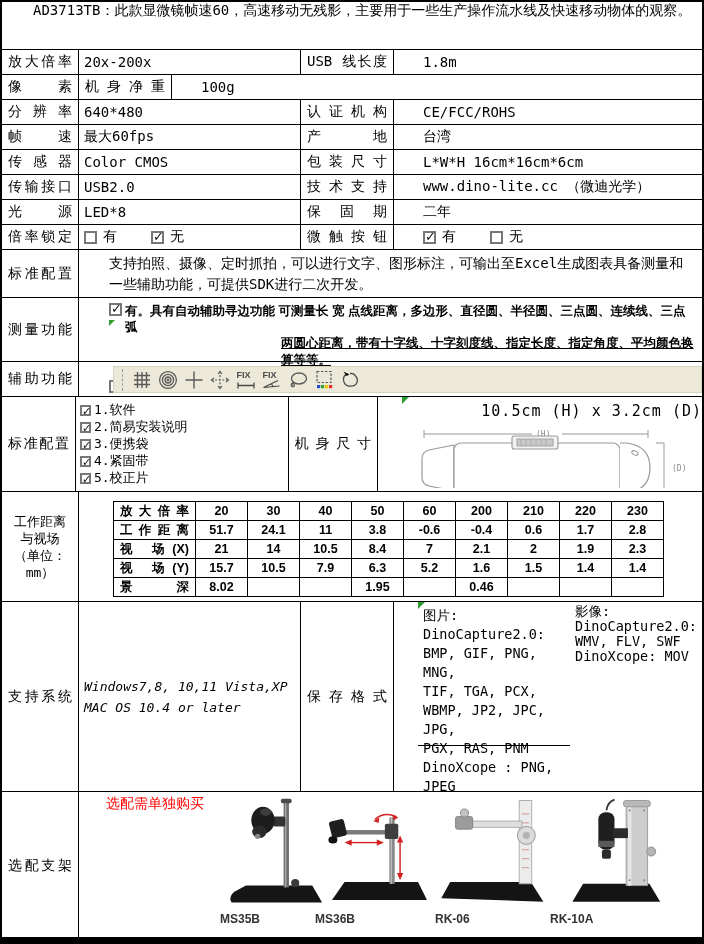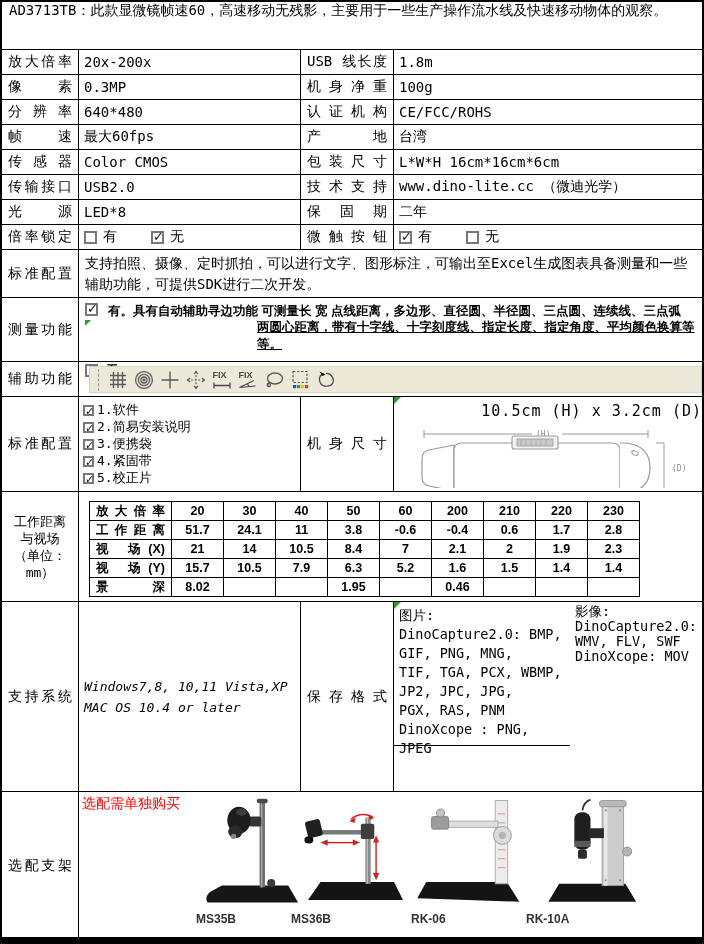--- a/index.html
+++ b/index.html
@@ -1,37 +1,37 @@
 <!DOCTYPE html>
 <html><head>
 <meta charset="utf-8">
 <style>
   * { margin:0; padding:0; box-sizing:border-box; }
   body { background:#fff; font-family:"DejaVu Sans Mono","DejaVu Sans",monospace; color:#000; }
   .sheet { position:relative; width:704px; height:944px; background:#fff; border:2px solid #000; overflow:hidden; }
   .row { display:flex; border-bottom:1px solid #000; width:100%; }
   .cell { border-right:1px solid #000; height:100%; position:relative; }
-  .cell:last-child { border-right:none; }
+  .cell:last-child { border-right:none;margin-left:24px; }
   .w1 { width:77px; } .w2 { width:222px; } .w3 { width:93px; } .w4 { flex:1; }
   .h48{height:48px;} .h25{height:25px;} .hsoft{height:48px;} .hmeas{height:64px;}
   .hassist{height:35px;} .hcfg{height:95px;} .hwd{height:110px;} .hsys{height:190px;} .hstand{height:148px; border-bottom:none;}
   .lblc { display:flex; align-items:center; }
   .jlbl { width:100%; text-align:justify; text-align-last:justify; padding:0 6px; font-size:14px; }
   .val { display:flex; align-items:center; padding:0 5px; font-size:14px; }
   .titlecell { display:flex; align-items:center; padding:0 7px; font-size:14px; width:100%; }
   .pre { white-space:pre-line; }
   
   .cb { display:inline-block; width:13px; height:13px; border:2px solid #777; background:#fff; position:relative; flex:none; }
   .cb.checked::after { content:"✓"; position:absolute; left:0px; top:-4px; font-size:13px; font-weight:bold; color:#111; font-family:"DejaVu Sans",sans-serif; }
   .toggles { display:flex; align-items:center; gap:6px; padding:0 5px; font-size:14px; }
   .toggles .gap { width:22px; }
   
   .softtext { padding:3px 6px; font-size:14px; line-height:21px; display:block; }
   .measwrap { padding:5px 6px; font-size:12.5px; font-weight:600; font-family:"Liberation Sans","DejaVu Sans",sans-serif; position:relative; width:100%; }
-  .measline1 { display:flex; gap:10px; align-items:flex-start; line-height:16px;text-align:center; }
+  .measline1 { display:flex; gap:3px; align-items:flex-start; line-height:16px; }
   .measline2 { padding-left:172px; line-height:17px;text-decoration:underline; }
   .measno { display:flex; gap:8px; align-items:center; margin-top:9px; }
   .green-tri { position:absolute; width:0; height:0; border-left:6px solid #2e9e33; border-bottom:6px solid transparent; }
   .corner-tri { position:absolute; left:0; top:0; width:0; height:0; border-left:7px solid #2e9e33; border-bottom:7px solid transparent; z-index:3; }
   
   .toolbar { margin:4px 0 0 10px; background:#ece9d8; border:1px solid #d7d3bf; display:flex; align-items:center; gap:4px; padding:2px 6px 2px 8px; height:27px; }
   .tb-handle { width:0; border-left:1px dashed #999; height:22px; margin-right:4px; }
   .icon { width:22px; height:22px; display:inline-block; }
   .icon svg { width:100%; height:100%; }
   
@@ -79,21 +79,20 @@
     <div class="cell w2 val">20x-200x</div>
     <div class="cell lblc w3">
         <div class="jlbl">USB 线长度</div>
       </div>
     <div class="cell w4 val">1.8m</div>
   </div>
   <div class="row h25">
     <div class="cell lblc w1">
         <div class="jlbl">像素</div>
       </div>
-    <div class="cell w2 val">0.3MP</div>
     <div class="cell lblc w3">
         <div class="jlbl">机身净重</div>
       </div>
     <div class="cell w4 val">100g</div>
   </div>
   <div class="row h25">
     <div class="cell lblc w1">
         <div class="jlbl">分辨率</div>
       </div>
     <div class="cell w2 val">640*480</div>

